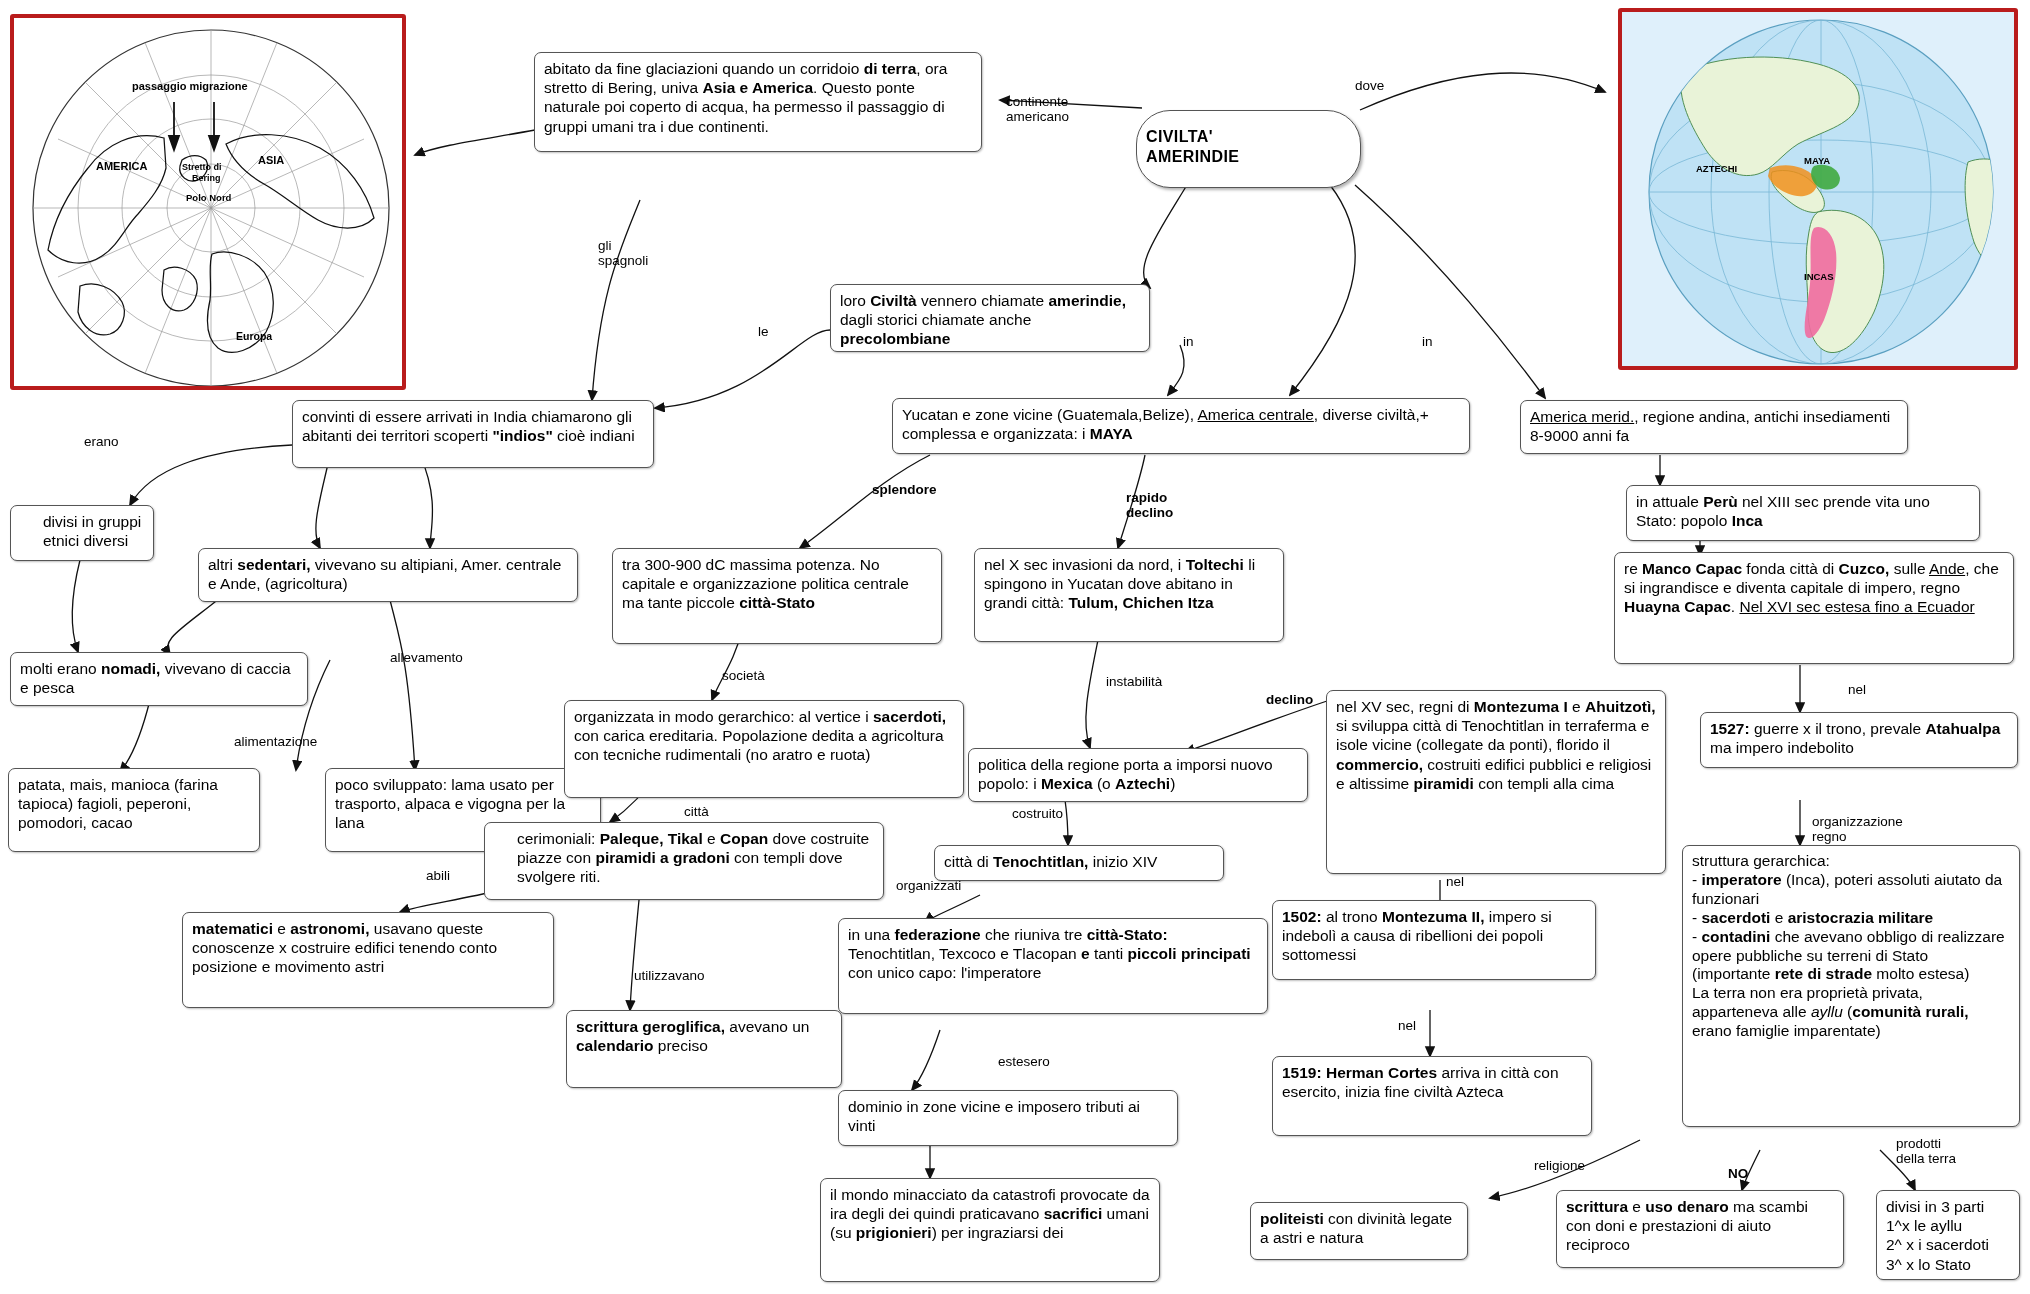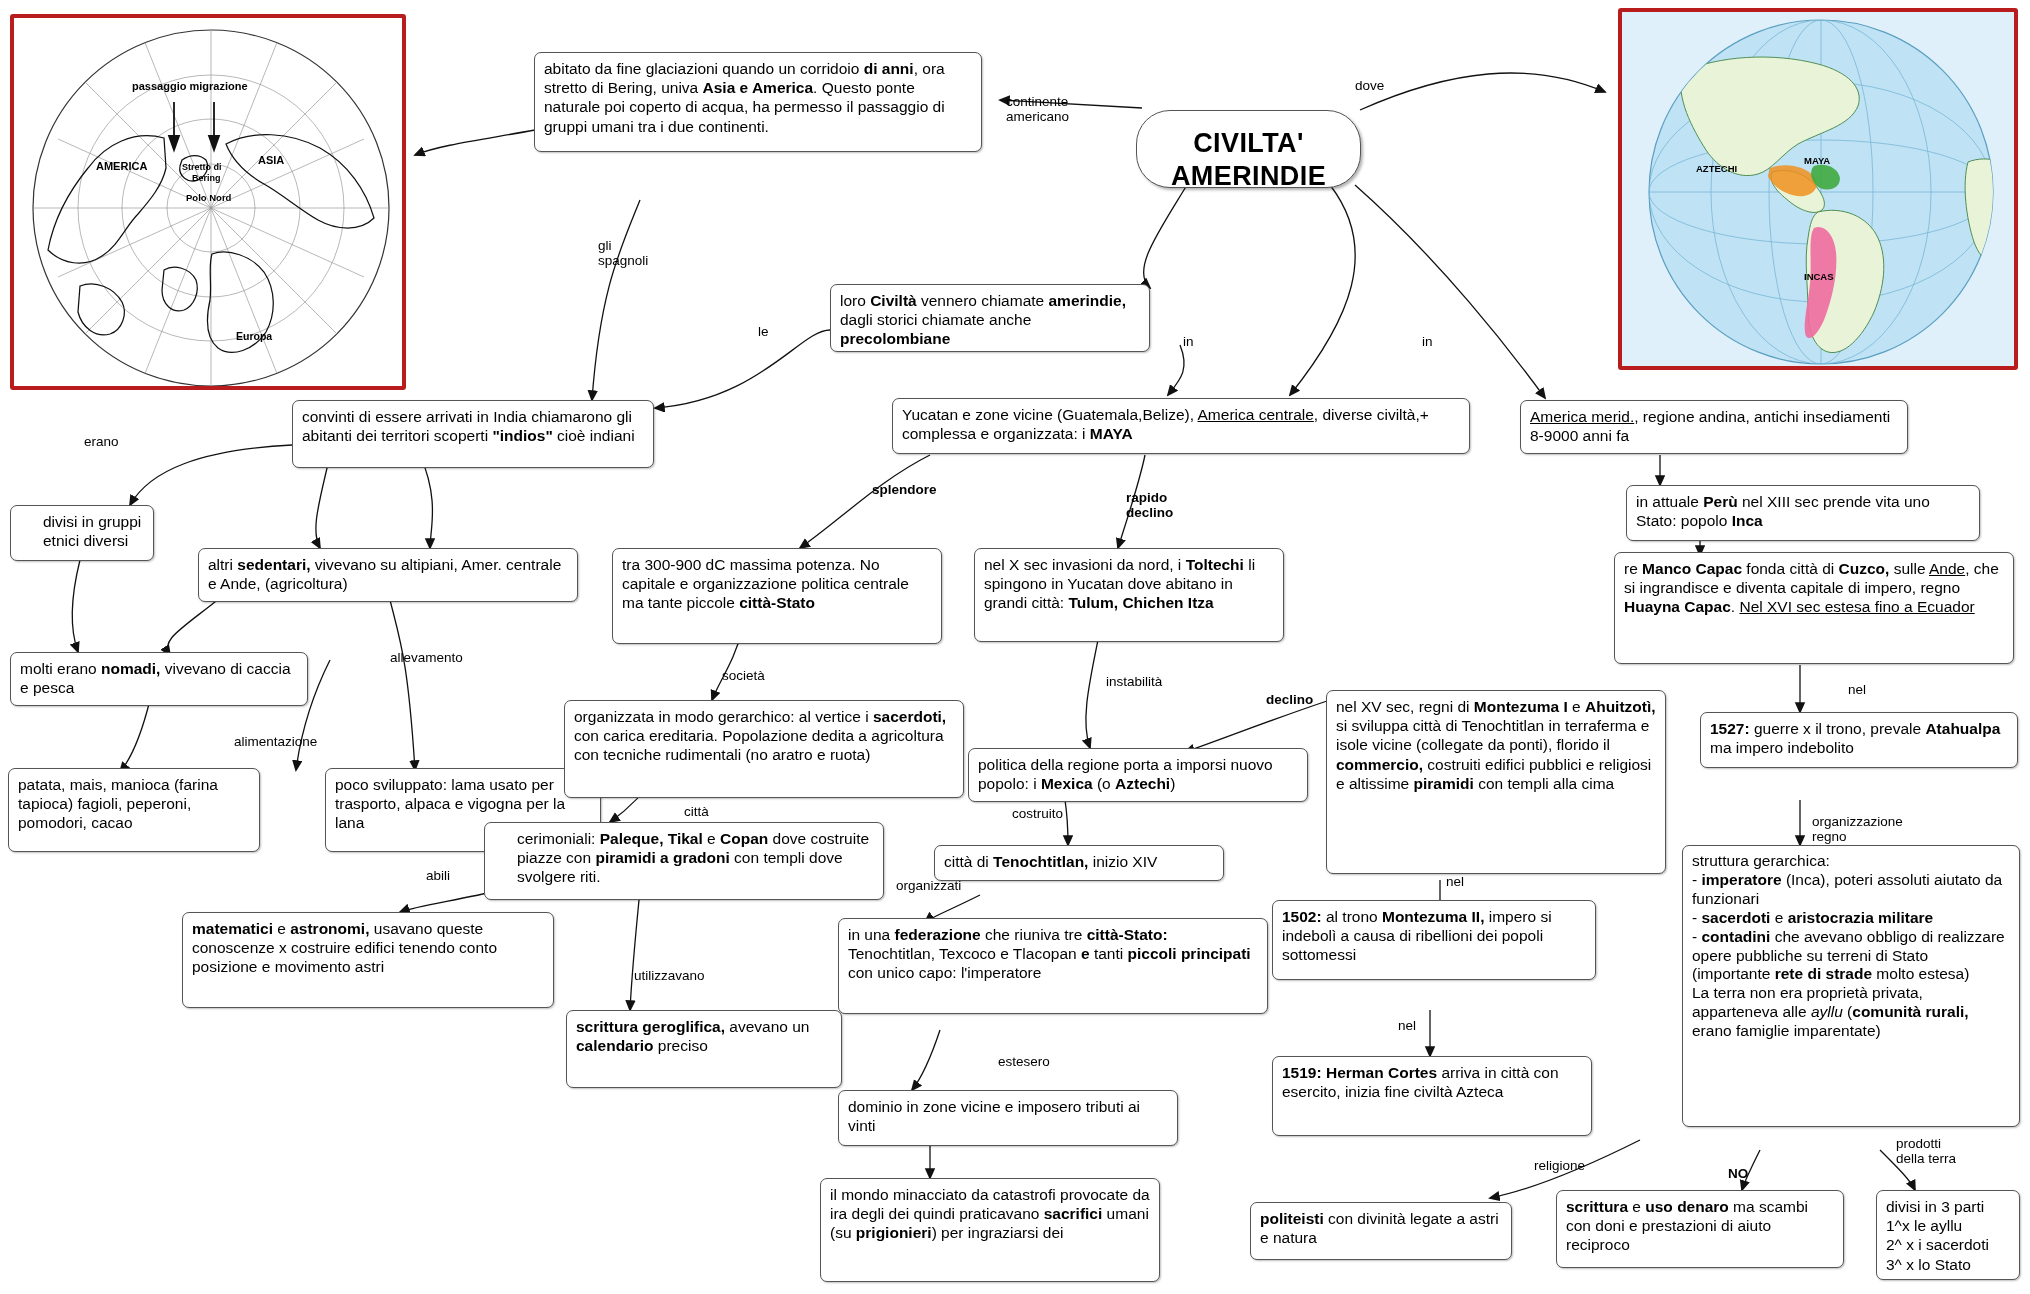--- a/index.html
+++ b/index.html
@@ -22,22 +22,22 @@
     font-size:15.5px;
     line-height:1.24;
     color:#000;
     box-shadow:1px 1px 2px rgba(0,0,0,.25);
   }
   .node b{font-weight:bold;}
   .node u{text-decoration:underline;}
   .node i{font-style:italic;}
   .center-node{
     border-radius:34px;
-    text-align:center;
-    font-size:27px;
+    text-align:left;
+    font-size:16px;
     font-weight:bold;
     letter-spacing:.4px;
     padding-top:16px;
     box-shadow:2px 2px 3px rgba(0,0,0,.3);
   }
   .lbl{
     position:absolute;
     font-size:13.5px;
     color:#000;
     line-height:1.12;
@@ -265,21 +265,21 @@
   <div class="lbl" style="left:880px;top:1133px;">credevano</div>
   <div class="lbl" style="left:1534px;top:1158px;">religione</div>
   <div class="lbl bold" style="left:1728px;top:1166px;">NO</div>
   <div class="lbl" style="left:1896px;top:1136px;">prodotti<br>della terra</div>
 
   <div class="node center-node" style="left:1136px;top:110px;width:225px;height:78px;">
     <div>CIVILTA'</div>
     <div>AMERINDIE</div>
   </div>
 
-  <div class="node" style="left:534px;top:52px;width:448px;height:100px;">abitato da fine glaciazioni quando un corridoio <b>di anni</b>, ora stretto di Bering, univa <b>Asia e America</b>. Questo ponte naturale poi coperto di acqua, ha permesso il passaggio di gruppi umani tra i due continenti.</div>
+  <div class="node" style="left:534px;top:52px;width:448px;height:100px;">abitato da fine glaciazioni quando un corridoio <b>di terra</b>, ora stretto di Bering, univa <b>Asia e America</b>. Questo ponte naturale poi coperto di acqua, ha permesso il passaggio di gruppi umani tra i due continenti.</div>
 
   <div class="node" style="left:830px;top:284px;width:320px;height:68px;">loro <b>Civiltà</b> vennero chiamate <b>amerindie,</b> dagli storici chiamate anche <b>precolombiane</b></div>
 
   <div class="node" style="left:292px;top:400px;width:362px;height:68px;">convinti di essere arrivati in India chiamarono gli abitanti dei territori scoperti <b>"indios"</b> cioè indiani</div>
 
   <div class="node" style="left:892px;top:398px;width:578px;height:56px;">Yucatan e zone vicine (Guatemala,Belize), <u>America centrale</u>, diverse civiltà,+ complessa e organizzata: i <b>MAYA</b></div>
 
   <div class="node" style="left:1520px;top:400px;width:388px;height:54px;"><u>America merid.</u>, regione andina, antichi insediamenti 8-9000 anni fa</div>
 
   <div class="node" style="left:10px;top:505px;width:144px;height:56px;padding-left:32px;">divisi in gruppi etnici diversi</div>
@@ -313,21 +313,21 @@
   <div class="node" style="left:838px;top:1090px;width:340px;height:56px;">dominio in zone vicine e imposero tributi ai vinti</div>
 
   <div class="node" style="left:820px;top:1178px;width:340px;height:104px;">il mondo minacciato da catastrofi provocate da ira degli dei quindi praticavano <b>sacrifici</b> umani (su <b>prigionieri</b>) per ingraziarsi dei</div>
 
   <div class="node" style="left:1326px;top:690px;width:340px;height:184px;">nel XV sec, regni di <b>Montezuma I</b> e <b>Ahuitzotì,</b> si sviluppa città di Tenochtitlan in terraferma e isole vicine (collegate da ponti), florido il <b>commercio,</b> costruiti edifici pubblici e religiosi e altissime <b>piramidi</b> con templi alla cima</div>
 
   <div class="node" style="left:1272px;top:900px;width:324px;height:80px;"><b>1502:</b> al trono <b>Montezuma II,</b> impero si indebolì a causa di ribellioni dei popoli sottomessi</div>
 
   <div class="node" style="left:1272px;top:1056px;width:320px;height:80px;"><b>1519: Herman Cortes</b> arriva in città con esercito, inizia fine civiltà Azteca</div>
 
-  <div class="node" style="left:1250px;top:1202px;width:262px;height:58px;"><b>politeisti</b> con divinità legate a astri e natura</div>
+  <div class="node" style="left:1250px;top:1202px;width:218px;height:58px;"><b>politeisti</b> con divinità legate a astri e natura</div>
 
   <div class="node" style="left:1626px;top:485px;width:354px;height:56px;">in attuale <b>Perù</b> nel XIII sec prende vita uno Stato: popolo <b>Inca</b></div>
 
   <div class="node" style="left:1614px;top:552px;width:400px;height:112px;">re <b>Manco Capac</b> fonda città di <b>Cuzco,</b> sulle <u>Ande</u>, che si ingrandisce e diventa capitale di impero, regno <b>Huayna Capac</b>. <u>Nel XVI sec estesa fino a Ecuador</u></div>
 
   <div class="node" style="left:1700px;top:712px;width:318px;height:56px;"><b>1527:</b> guerre x il trono, prevale <b>Atahualpa</b> ma impero indebolito</div>
 
   <div class="node" style="left:1682px;top:845px;width:338px;height:282px;line-height:1.22;">struttura gerarchica:<br>- <b>imperatore</b> (Inca), poteri assoluti aiutato da funzionari<br>- <b>sacerdoti</b> e <b>aristocrazia militare</b><br>- <b>contadini</b> che avevano obbligo di realizzare opere pubbliche su terreni di Stato (importante <b>rete di strade</b> molto estesa)<br>La terra non era proprietà privata, apparteneva alle <i>ayllu</i>  (<b>comunità rurali,</b> erano famiglie imparentate)</div>
 
   <div class="node" style="left:1556px;top:1190px;width:288px;height:78px;"><b>scrittura</b> e <b>uso denaro</b> ma scambi con doni e prestazioni di aiuto reciproco</div>

